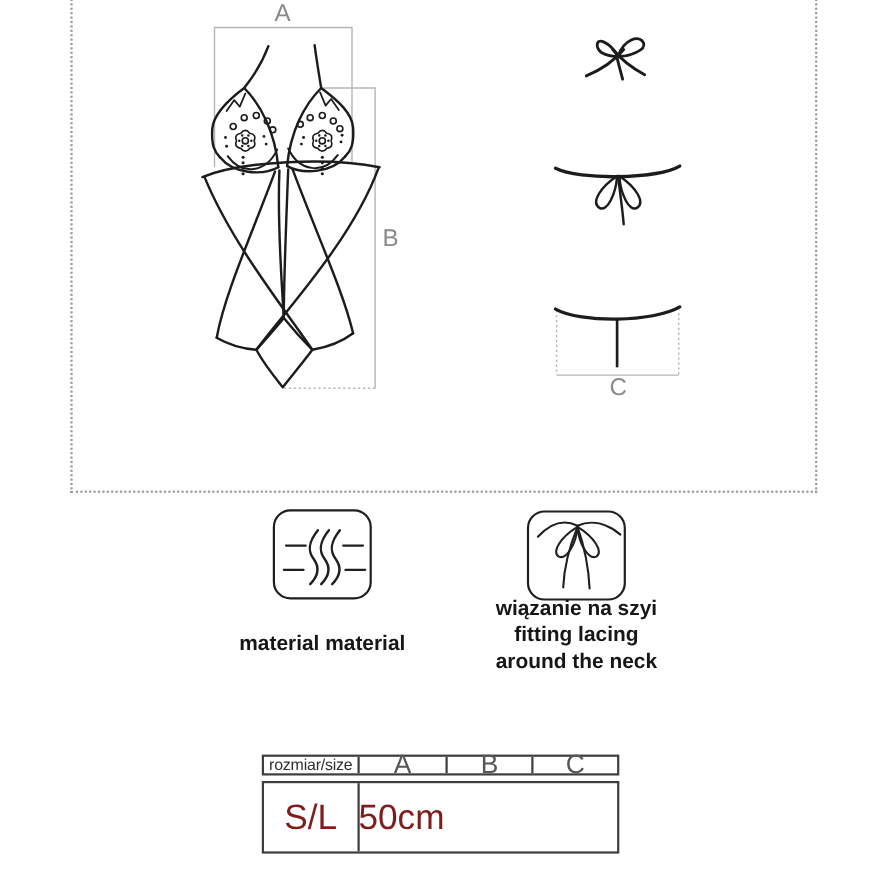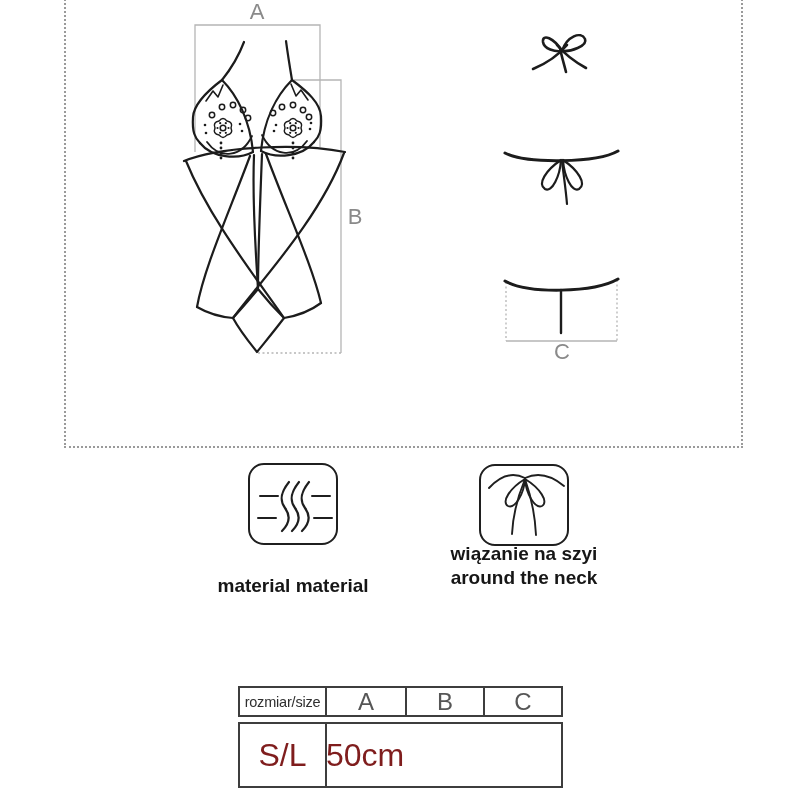--- a/index.html
+++ b/index.html
@@ -17,21 +17,21 @@
   .icon-box{position:absolute;width:90px;height:82px;box-sizing:border-box;
             border:2.4px solid #1f1f1f;border-radius:16px;background:#fff;}
   .icon-box.left{left:248px;top:463px;}
   .icon-box.right{left:479px;top:464px;}
   .icon-box svg{position:absolute;left:0;top:0;}
   .caption{position:absolute;text-align:center;color:#161616;font-weight:600;}
   .caption.left{left:198px;top:573px;width:190px;font-size:19px;line-height:25px;}
   .caption.right{left:429px;top:542px;width:190px;font-size:19px;line-height:24px;}
   .sizetable{position:absolute;left:238px;top:686px;width:325px;color:#4a4a4a;}
   .t-row{display:flex;box-sizing:border-box;border:2px solid #3d3d3d;background:#fff;}
-  .t-head{height:31px;}
+  .t-head{height:19px;}
   .t-body{height:66px;margin-top:5px;}
   .t-cell{display:flex;align-items:center;justify-content:center;
           box-sizing:border-box;border-left:2px solid #3d3d3d;}
   .t-cell:first-child{border-left:none;}
   .c0{width:85px;} .c1{width:80px;} .c2{width:78px;} .c3{flex:1;}
   .t-head .c0{font-size:14.5px;color:#2f2f2f;letter-spacing:-0.2px;}
   .t-head .c1,.t-head .c2,.t-head .c3{font-size:24px;color:#565656;}
   .t-body .t-cell{font-size:32px;color:#7f1d1d;}
 </style>
 </head>
@@ -179,20 +179,21 @@
         <path d="M523,477 C529,494 533,512 534,533"></path>
       </g>
     </svg>
   </div>
 
   <div class="caption left">
     <div>material material</div>
   </div>
   <div class="caption right">
     <div>wiązanie na szyi</div>
+    <div>fitting lacing</div>
     <div>around the neck</div>
   </div>
 
   <div class="sizetable">
     <div class="t-row t-head">
       <div class="t-cell c0">rozmiar/size</div>
       <div class="t-cell c1">A</div>
       <div class="t-cell c2">B</div>
       <div class="t-cell c3">C</div>
     </div>

